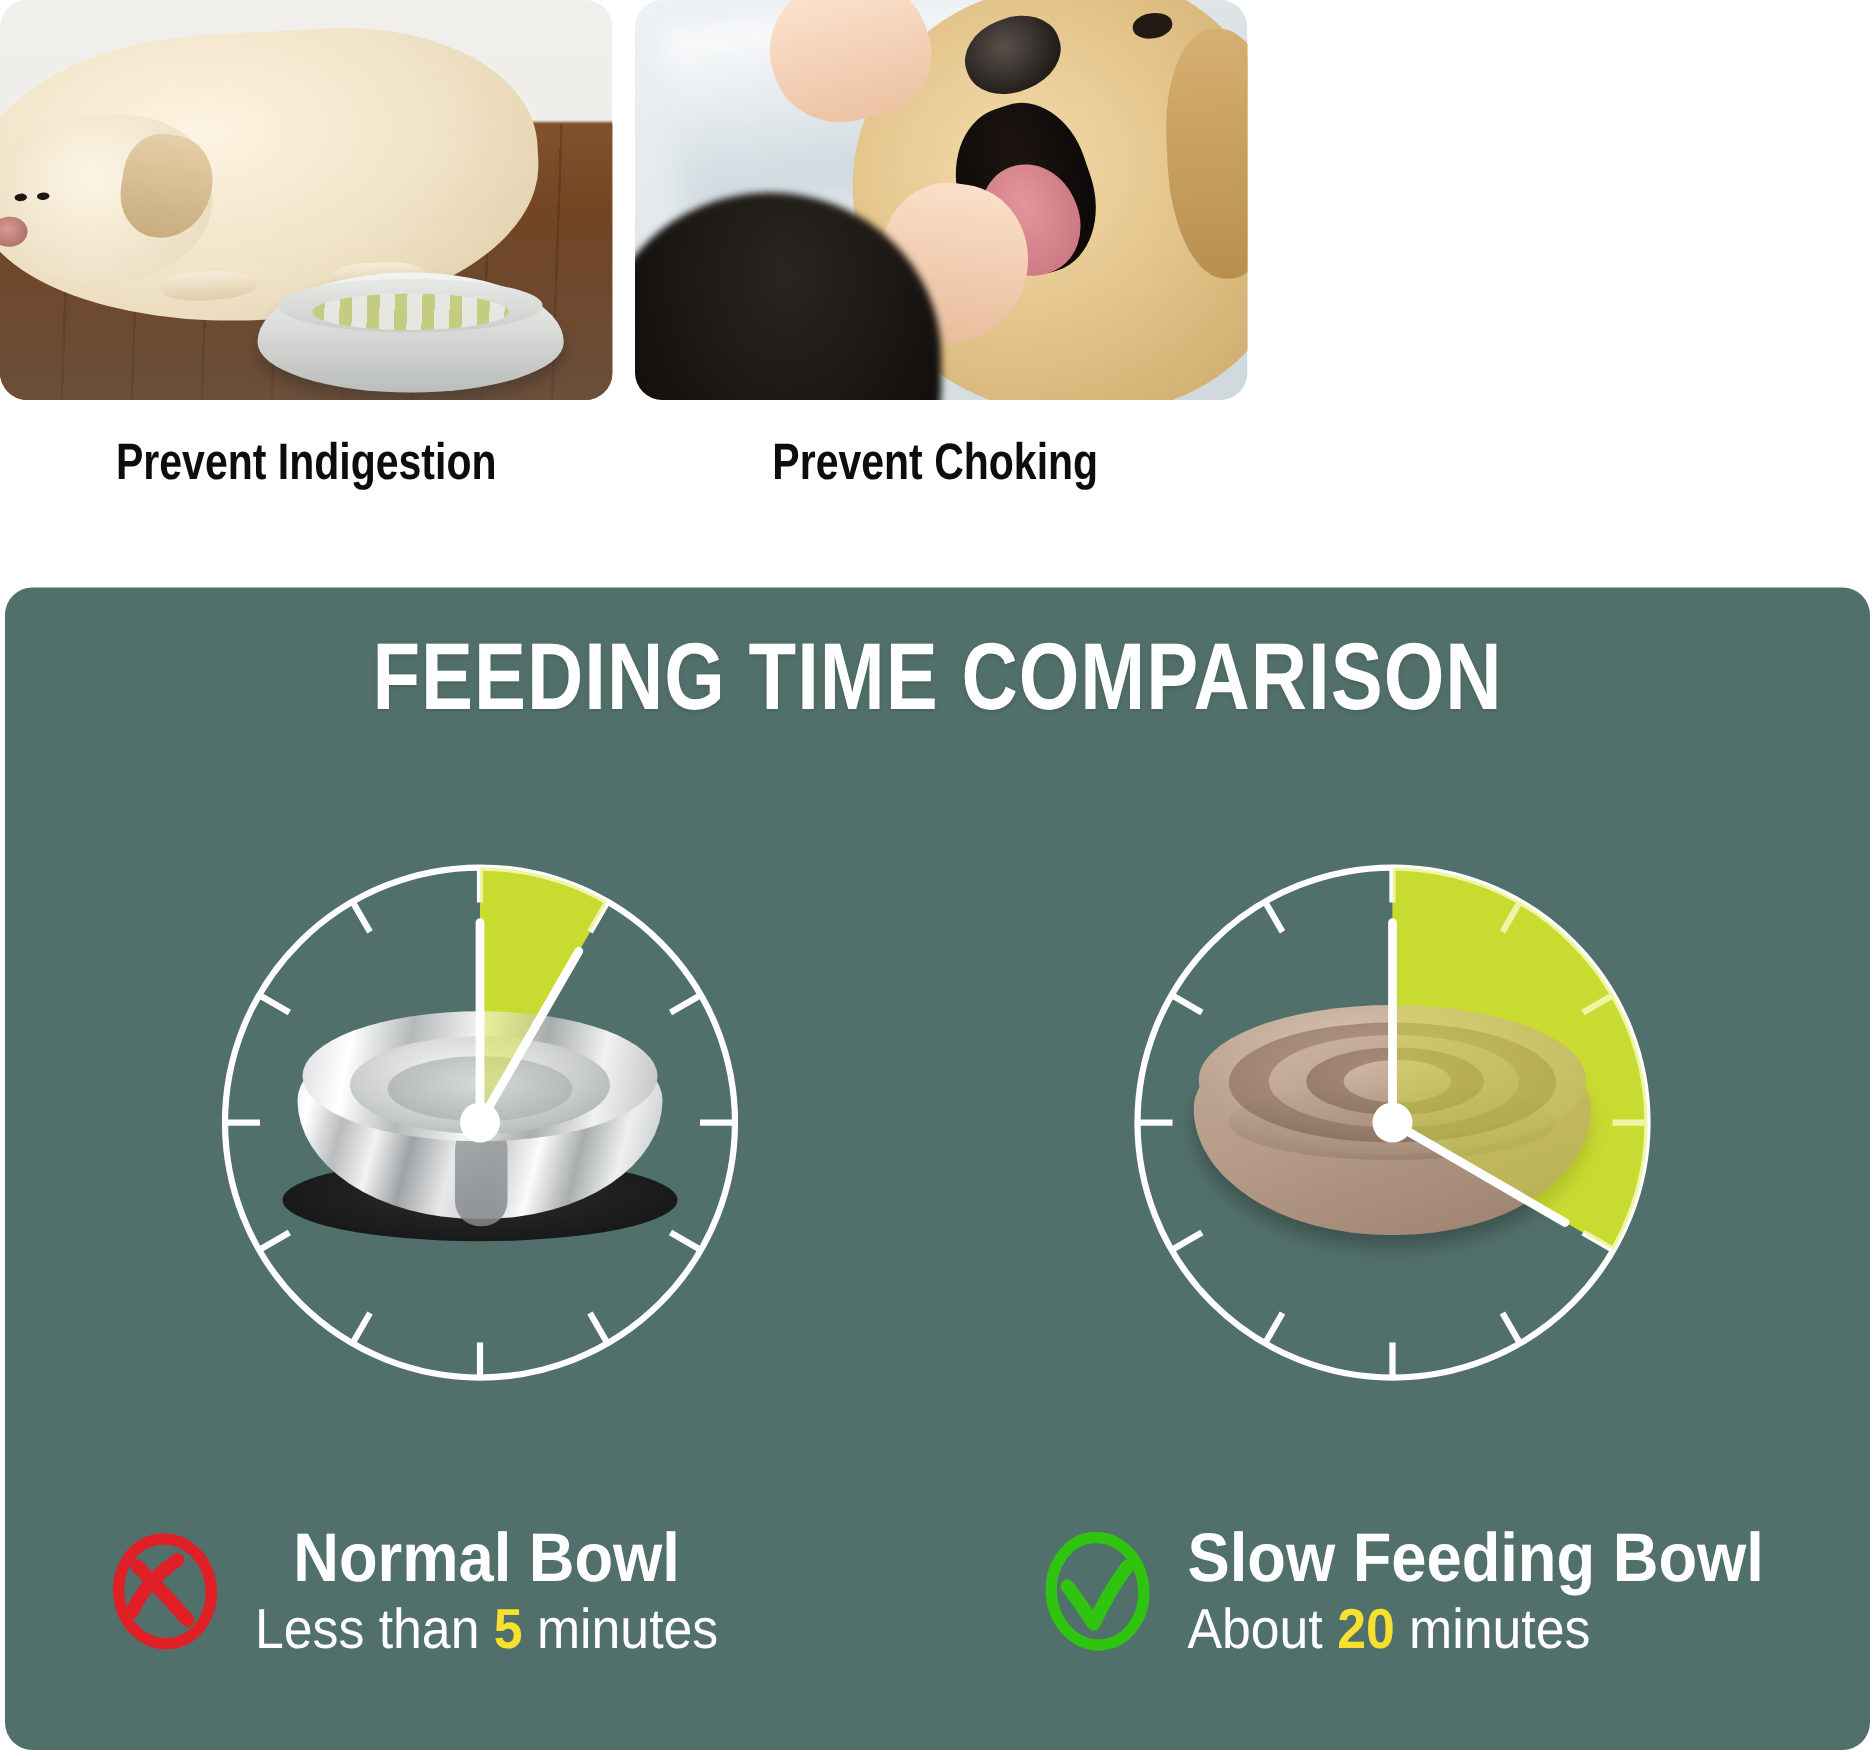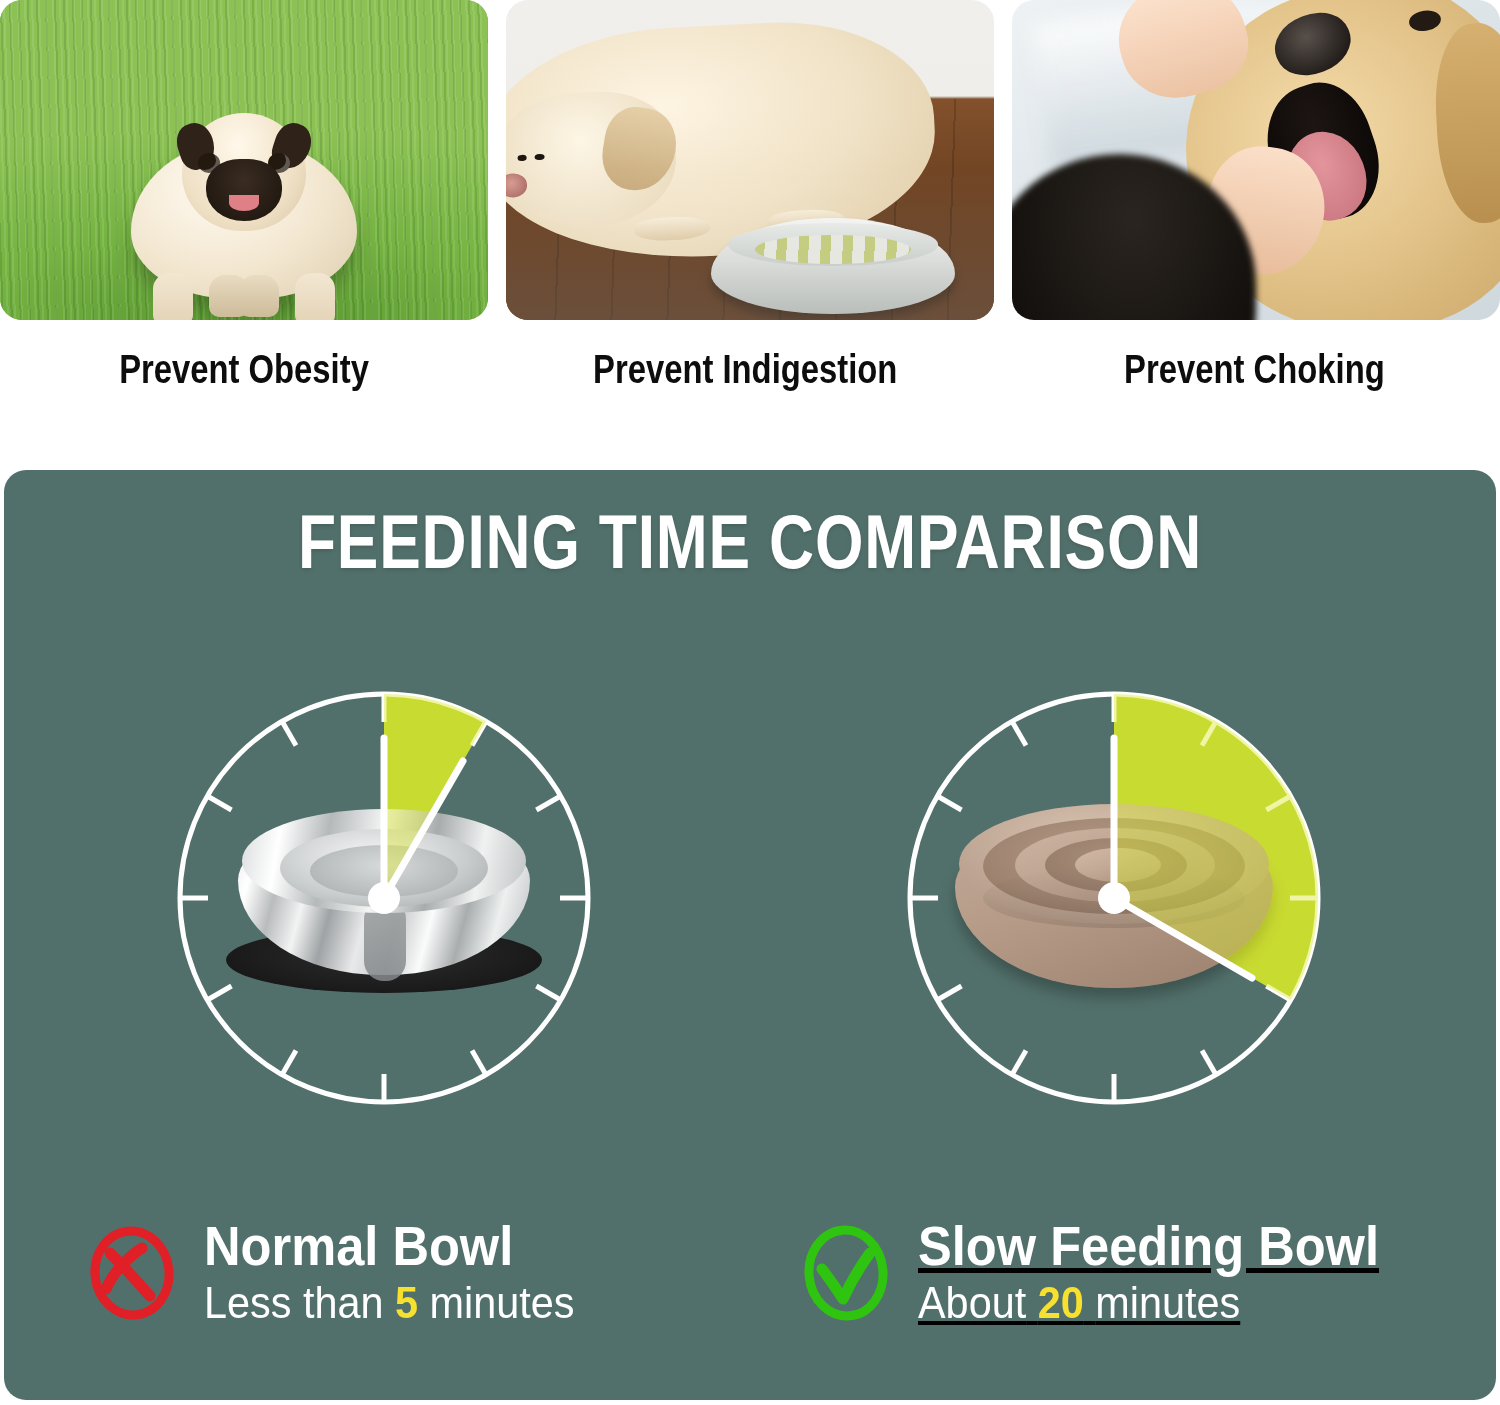--- a/index.html
+++ b/index.html
@@ -254,22 +254,22 @@
     background:linear-gradient(160deg,#d2baa8,#b0957f); }
   .slowbowl .sl-wall{
     position:absolute; left:34px; top:70px; width:262px; height:60px;
     background:linear-gradient(#00000000, rgba(0,0,0,.10));
     border-radius:50%;
   }
 
   
   .results { position:absolute; left:0; bottom:52px; width:100%; height:130px; }
   .result { position:absolute; top:0; display:flex; align-items:center; gap:22px; }
-  .result.left  { left:78px; }
-  .result.right { left:792px;text-decoration:underline; }
+  .result.left  { left:78px;text-align:center; }
+  .result.right { left:824px; }
 
   .badge { width:100px; height:100px; flex:0 0 100px; }
 
   .result-text { display:flex; flex-direction:column; justify-content:center; }
   .result-title {
     color:#ffffff; font-size:55px; font-weight:700; line-height:1.02;
     transform:scaleX(0.92); transform-origin:left center;
     white-space:nowrap; font-family:"Liberation Sans", sans-serif;
   }
   .result-sub {
@@ -279,42 +279,20 @@
   }
   .hl { color:#f7e02e; font-weight:700; }
 </style>
 </head>
 <body>
 
 <div class="page">
 
   <div class="benefits">
 
-    <div class="benefit">
-      <div class="benefit-photo">
-        <div class="ph-grass"></div>
-        <div class="pug">
-          <div class="pug-body">
-            <div class="pug-leg ml"></div>
-              <div class="pug-leg mr"></div>
-            <div class="pug-leg l"></div>
-              <div class="pug-leg r"></div>
-          </div>
-          <div class="pug-head">
-            <div class="pug-ear l"></div>
-              <div class="pug-ear r"></div>
-            <div class="pug-eye l"></div>
-              <div class="pug-eye r"></div>
-            <div class="pug-muzzle"></div>
-            <div class="pug-tongue"></div>
-          </div>
-        </div>
-      </div>
-      <div class="benefit-caption">Prevent Obesity</div>
-    </div>
 
     <div class="benefit">
       <div class="benefit-photo">
         <div class="ph-floor">
           <div class="floor-planks"></div>
           <div class="lab">
             <div class="lab-head">
               <div class="lab-eye a"></div>
                 <div class="lab-eye b"></div>
               <div class="lab-snout"></div>

